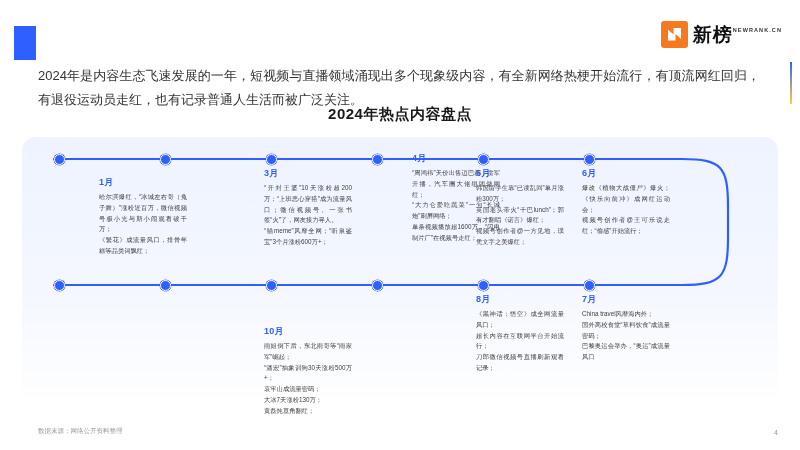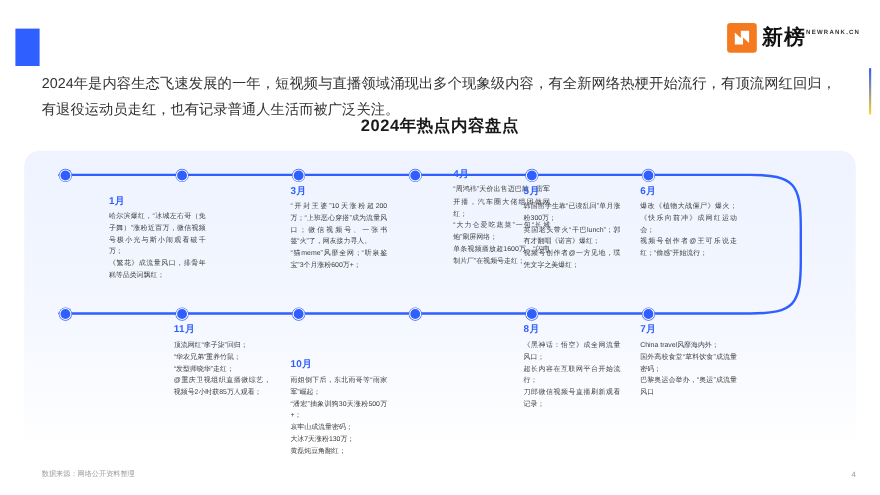--- a/index.html
+++ b/index.html
@@ -142,27 +142,20 @@
     <div class="month-body">韩国留学生靠“已读乱回”单月涨粉300万；
 英国老头带火“干巴lunch”；郭有才翻唱《诺言》爆红；
 视频号创作者@一方见地，璞凭文字之美爆红；</div>
   </div>
   <div class="month-col" style="left:560px;top:30px;">
     <div class="month-label">6月</div>
     <div class="month-body">爆改《植物大战僵尸》爆火；《快乐向前冲》成网红运动会；
 视频号创作者@王可乐说走红；“偷感”开始流行；</div>
   </div>
 
-  <div class="month-col" style="left:136px;top:156px;">
-    <div class="month-label">11月</div>
-    <div class="month-body">顶流网红“李子柒”回归；
-“华农兄弟”重养竹鼠；
-“发型师晓华”走红；
-@重庆卫视组织直播微综艺，视频号2小时获85万人观看；</div>
-  </div>
   <div class="month-col" style="left:242px;top:156px;margin-top:32px;">
     <div class="month-label">10月</div>
     <div class="month-body">雨姐倒下后，东北雨哥等“雨家军”崛起；
 “潘宏”抽象训狗30天涨粉500万+；
 哀牢山成流量密码；
 大冰7天涨粉130万；
 黄磊炖豆角翻红；</div>
   </div>
   <div class="month-col" style="left:454px;top:156px;">
     <div class="month-label">8月</div>

